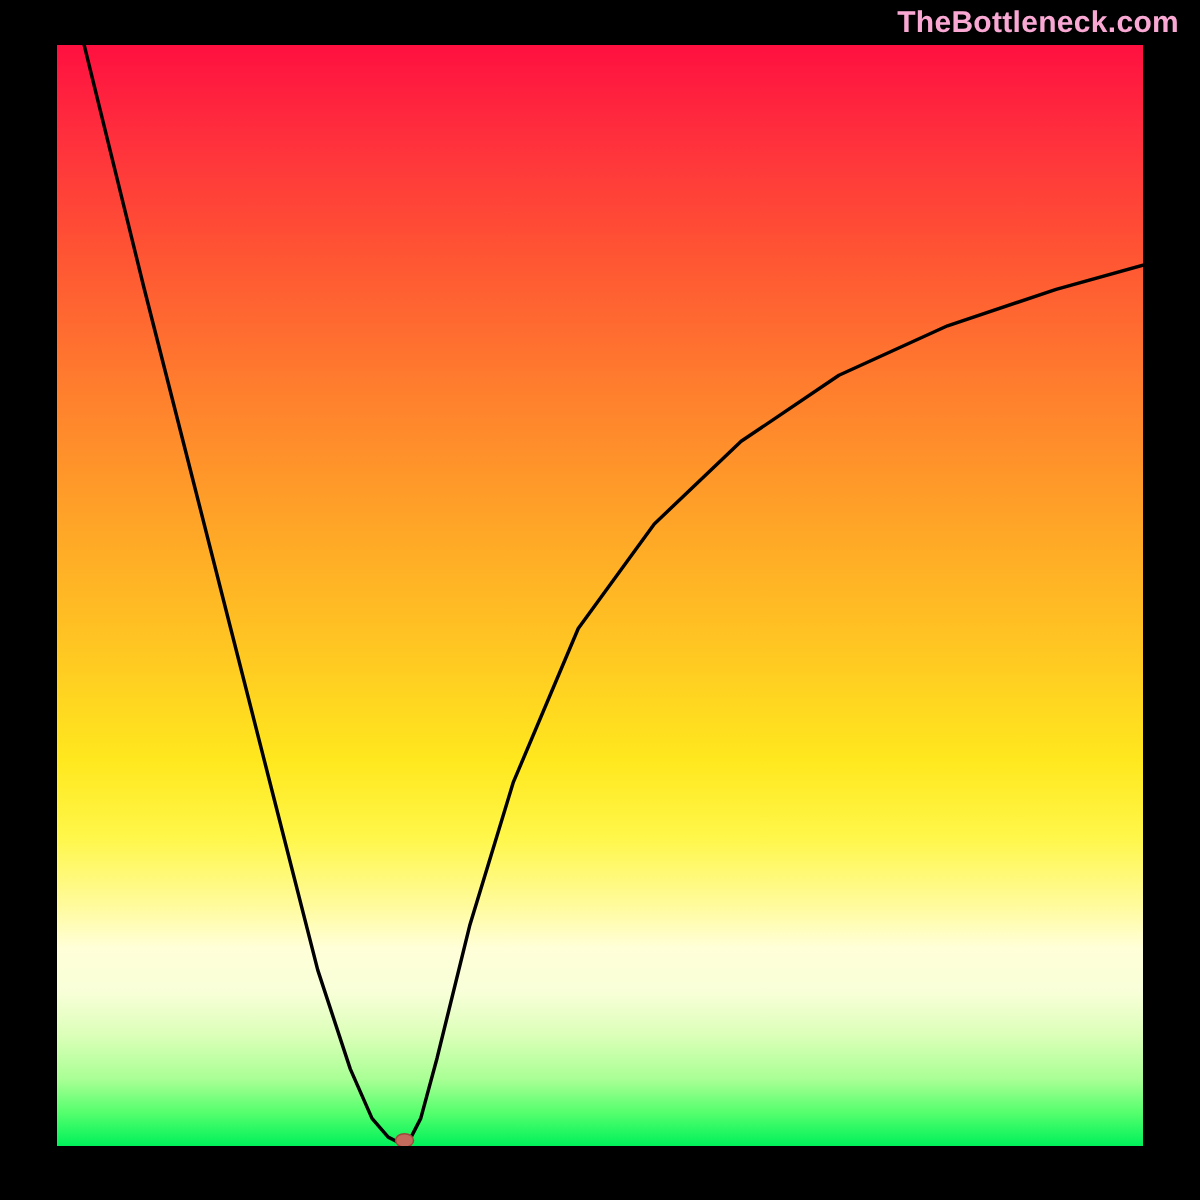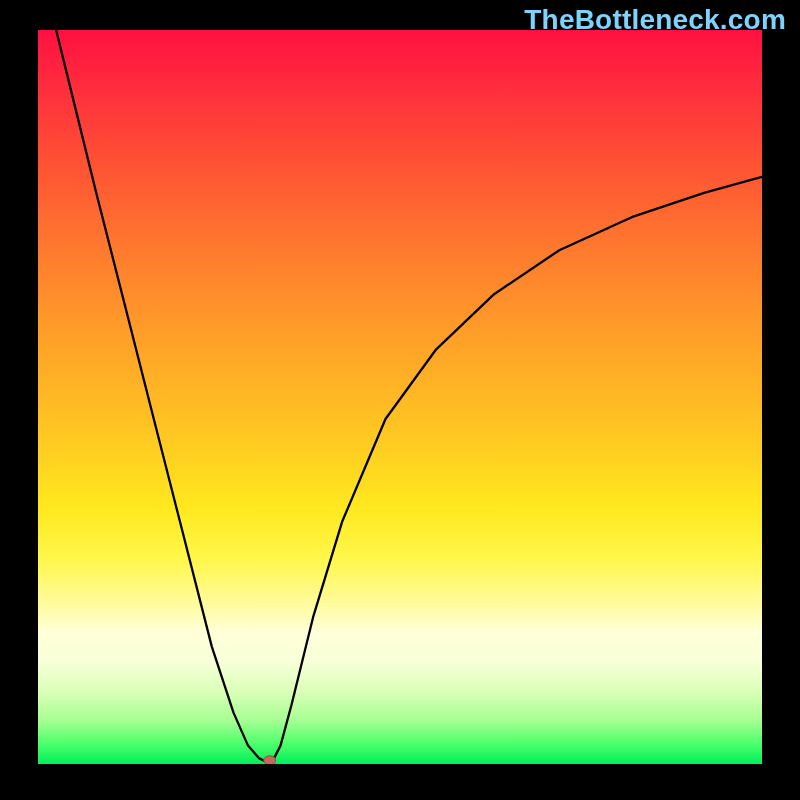--- a/index.html
+++ b/index.html
@@ -14,22 +14,22 @@
   .frame {
     position: relative;
     width: 800px;
     height: 800px;
     background: #000;
   }
   .watermark {
     position: absolute;
     top: 4px;
     right: 14px;
-    color: #7dd3fc;
-    font-size: 28px;
+    color: #f9a8d4;
+    font-size: 20px;
     font-weight: 600;
     letter-spacing: 0.2px;
     z-index: 5;
     user-select: none;
   }
   .plot-area {
     position: absolute;
     left: 38px;
     top: 30px;
     width: 724px;

